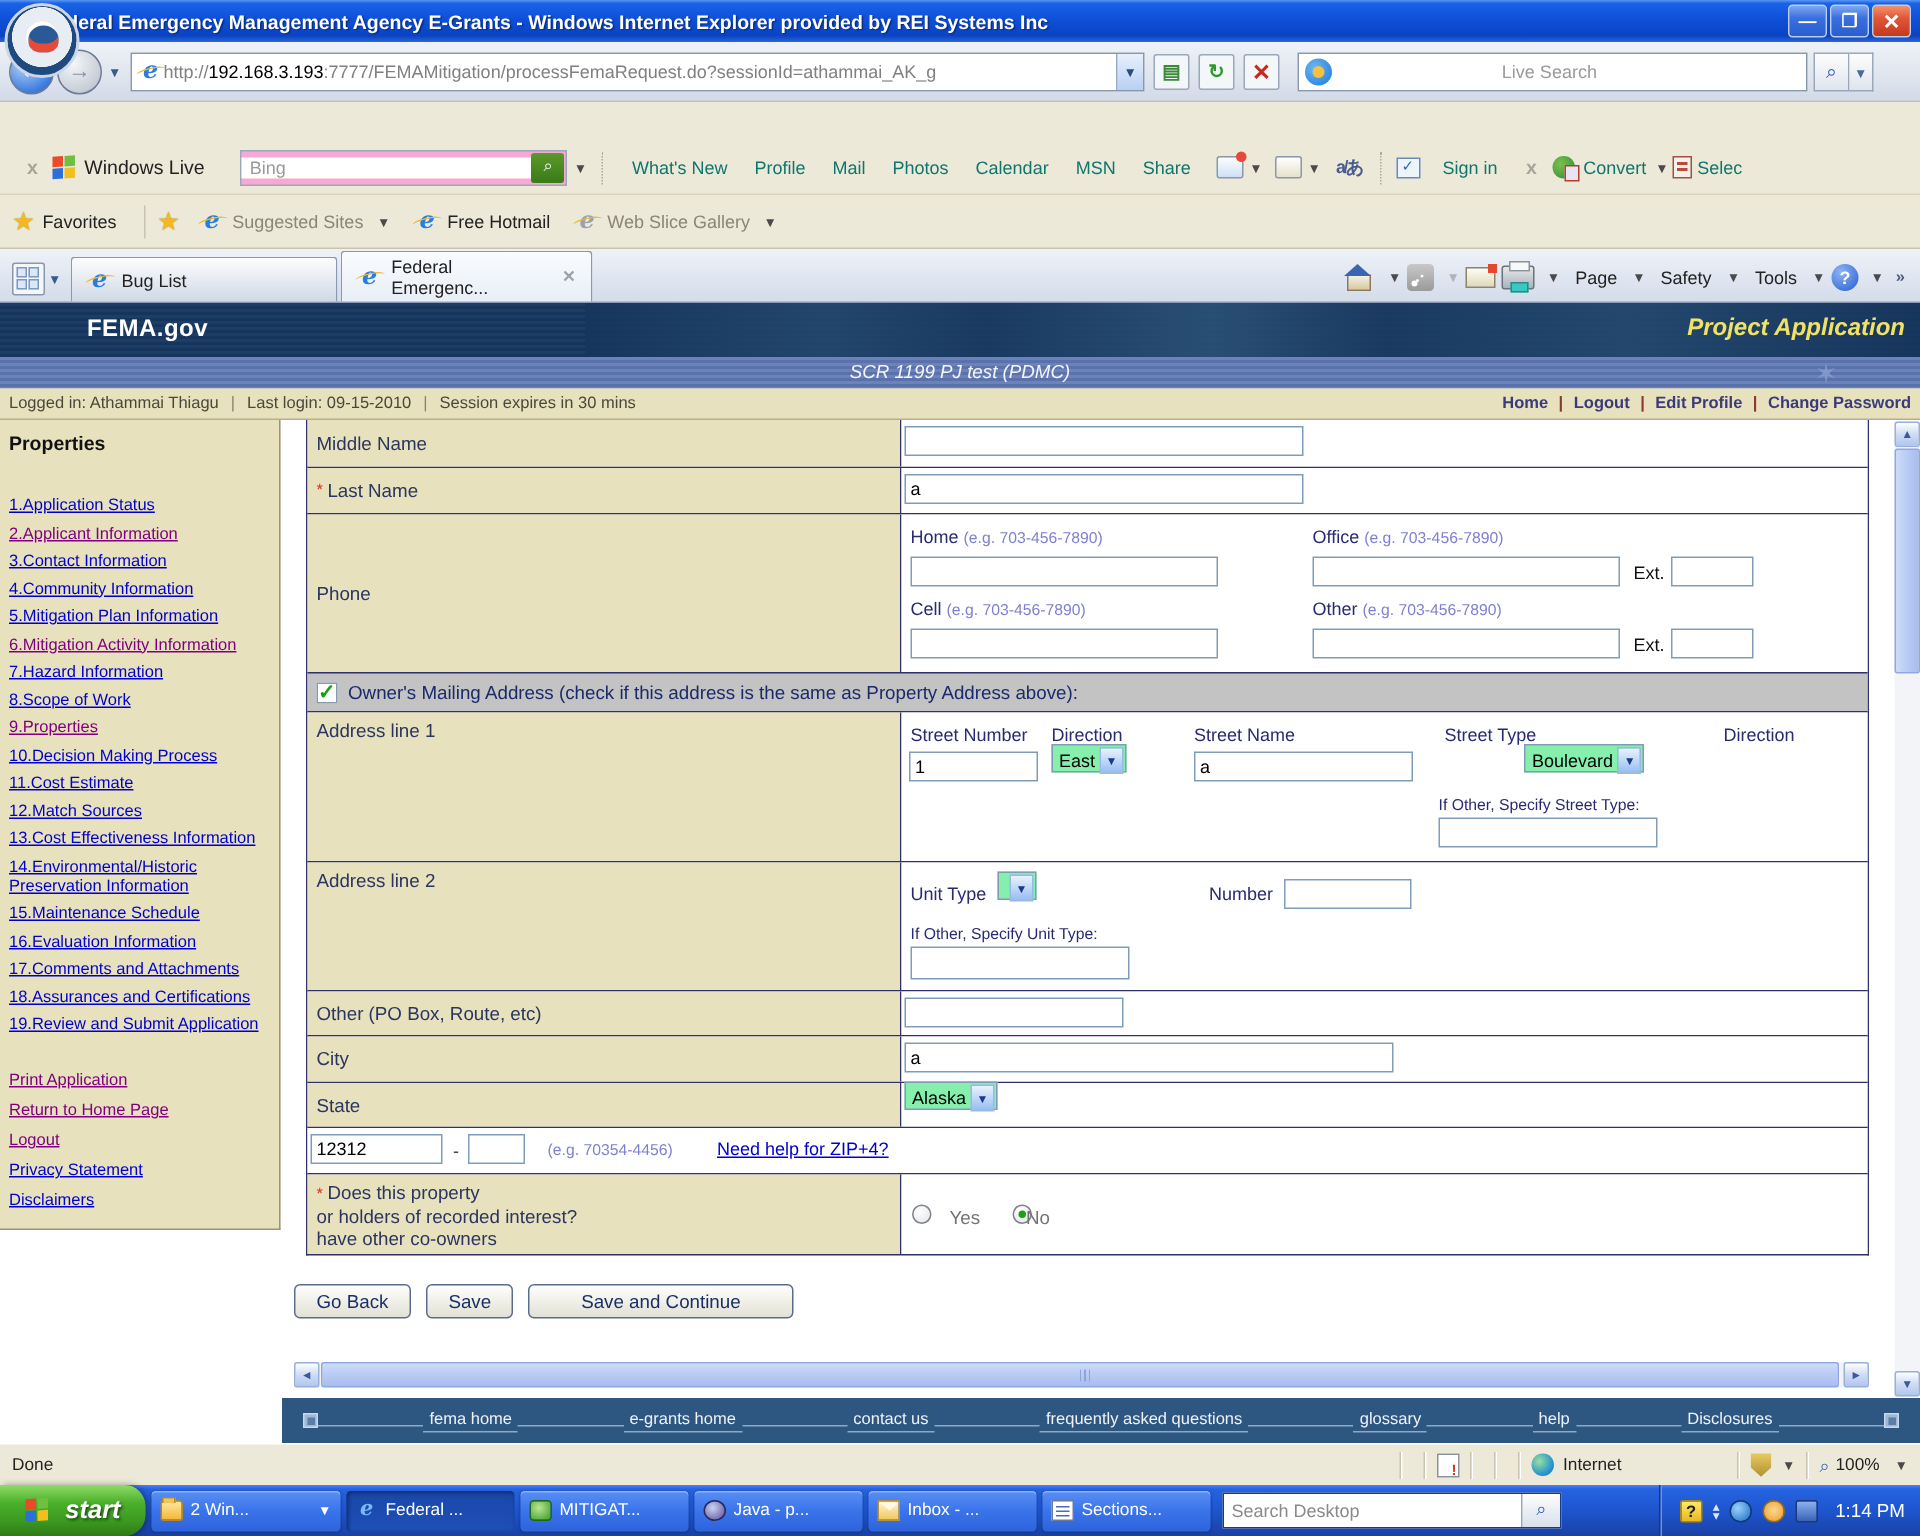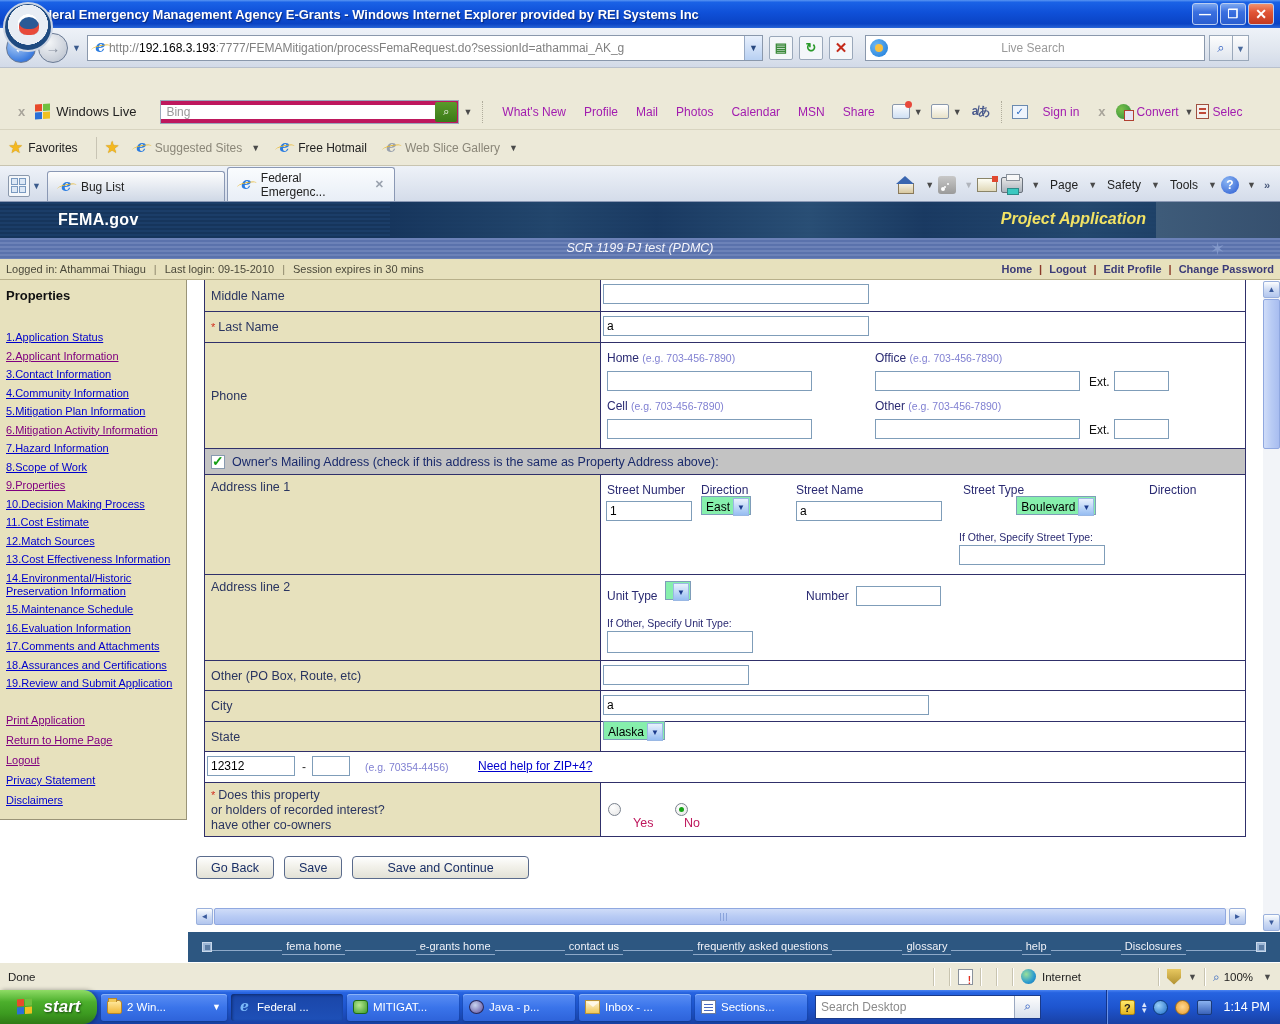--- a/index.html
+++ b/index.html
@@ -56,27 +56,27 @@
   .menu-item { padding:3px 8px; color:#000; font-size:12px; }
 
   
   #livebar { position:absolute; left:0; top:94px; width:1280px; height:36px; background:#ece9d8;
     display:flex; align-items:center; padding-left:8px; border-bottom:1px solid #d8d4c0; }
   .gray-x { color:#a8a49a; font-weight:bold; font-size:13px; margin:0 10px; }
   .winflag { width:16px; height:16px; display:grid; grid-template-columns:7px 7px; grid-template-rows:7px 7px; gap:1px; transform:skewY(-4deg); margin-right:5px; }
   .winflag i:nth-child(1){background:#e84a2a;} .winflag i:nth-child(2){background:#6fc040;}
   .winflag i:nth-child(3){background:#2a70d8;} .winflag i:nth-child(4){background:#f0c020;}
   .livebrand { font-size:13px; color:#222; margin-right:24px; white-space:nowrap; }
-  #bingbox { width:299px; height:24px; background:#be185d; border:1px solid #9aa8ba; display:flex; align-items:center; }
+  #bingbox { width:218px; height:24px; background:#f9a8d4; border:1px solid #9aa8ba; display:flex; align-items:center; }
   #bingbox input { border:none; outline:none; flex:1; padding-left:5px; font-size:12px; color:#444; font-family:"Liberation Sans",sans-serif; }
   #bingbox input::placeholder { color:#9a9a9a; }
   .bing-go { width:22px; height:20px; margin-right:1px; background:linear-gradient(180deg,#5a9a2a,#3a7a18); border-radius:2px;
     color:#fff; text-align:center; line-height:19px; font-size:11px; }
   .live-sep { width:1px; height:22px; border-left:1px dotted #b0ac9c; margin:0 10px; }
-  .live-link { padding:4px 9px; font-size:12px; color:#a21caf; white-space:nowrap; }
+  .live-link { padding:4px 9px; font-size:12px; color:#0f766e; white-space:nowrap; }
   .mini-ic { width:18px; height:15px; border:1px solid #8a98ac; border-radius:2px; background:linear-gradient(180deg,#fdfdfd,#cfe0f4); margin-left:8px; position:relative; }
   .mini-ic.photo::after { content:""; position:absolute; right:-3px; top:-4px; width:7px; height:7px; border-radius:50%; background:#e8483a; }
   .mini-ic.mailic { background:linear-gradient(180deg,#fff,#e8e2c8); }
   .translate-ic { color:#4a5a8c; font-size:12px; font-weight:bold; margin-left:10px; }
   .signin-ic { width:16px; height:14px; border:1px solid #6a8ab0; background:#eef4fc; color:#2a6ac0; font-size:10px; line-height:12px; text-align:center; margin-right:6px; }
   .convert-ic { width:15px; height:15px; border-radius:50%; background:radial-gradient(circle at 35% 35%,#7ac04a,#2a8a3a); margin-right:4px; position:relative; }
   .convert-ic::after { content:""; position:absolute; right:-3px; bottom:-2px; width:8px; height:9px; background:#e8e4f4; border:1px solid #b04030; }
   .pdf-ic { width:13px; height:15px; background:#f4f0ec; border:1px solid #a05040; margin:0 4px 0 2px; position:relative; }
   .pdf-ic::after{ content:""; position:absolute; left:2px; top:3px; right:2px; height:2px; background:#c04838; box-shadow:0 4px 0 #c04838; }
   .drop-arrow { font-size:9px; color:#4a4a4a; margin-left:4px; }
@@ -114,21 +114,21 @@
   .cmd-mail { width:20px; height:14px; background:linear-gradient(#fdfdf4,#e0d8b8); border:1px solid #8a8468; position:relative; }
   .cmd-mail::after { content:""; position:absolute; right:-2px; top:-3px; width:6px; height:6px; background:#e04830; }
   .cmd-print { width:22px; height:16px; background:linear-gradient(#e8e8e8,#aab2bc); border:1px solid #6a727c; border-radius:2px; position:relative; }
   .cmd-print::after { content:""; position:absolute; left:4px; top:-4px; width:12px; height:5px; background:#f8f8f8; border:1px solid #8a929c; }
   .cmd-print::before { content:""; position:absolute; left:5px; bottom:-3px; width:10px; height:5px; background:#3ac8c0; border:1px solid #2a8a88; }
   .cmd-label { font-size:12px; color:#222; padding:0 2px 0 6px; }
   .cmd-help { width:18px; height:18px; border-radius:50%; background:radial-gradient(circle at 35% 30%,#8ab6f4,#2a5ad0); color:#fff; font-weight:bold; font-size:12px; text-align:center; line-height:18px; }
   .chev { color:#4a5a7c; font-size:11px; font-weight:bold; margin-left:4px; }
 
   
-  #fema-header { position:absolute; left:0; top:202px; width:1156px; height:36px;
+  #fema-header { position:absolute; left:0; top:202px; width:1280px; height:36px;
     background:repeating-linear-gradient(180deg,#1b3d68 0 2px,#16355c 2px 4px); overflow:visible; }
   #fema-header .montage { position:absolute; left:390px; top:0; width:890px; height:36px;
     background:linear-gradient(90deg,#16355c 0%,#24486e 18%,#1a3a62 30%,#2c5278 47%,#1a3a62 60%,#254a70 78%,#16355c 100%); opacity:.85; }
   .seal { position:absolute; left:3px; top:2px; width:50px; height:50px; border-radius:50%; z-index:5;
     background:radial-gradient(circle at 50% 45%,#ffffff 0 30%,#e8edf4 31% 58%,#1e4a80 59% 100%); border:2px solid #cdd6e4; }
   .seal::after { content:""; position:absolute; left:14px; top:13px; width:20px; height:18px; border-radius:50% 50% 40% 40%; background:#2a5a96; box-shadow:inset 0 -6px 0 #e84a3a, inset 0 -2px 0 #fff; }
   .femagov { position:absolute; left:58px; top:9px; color:#fff; font-size:16px; font-weight:bold; z-index:6; letter-spacing:.3px; }
   .proj-title { position:absolute; right:10px; top:8px; color:#f2e264; font-size:16px; font-weight:bold; font-style:italic; z-index:6; }
   #fema-subband { position:absolute; left:0; top:238px; width:1280px; height:21px;
     background:repeating-linear-gradient(180deg,#6c82b8 0 2px,#5a72ac 2px 4px); }
@@ -164,21 +164,21 @@
   .hint { color:#8080d2; font-size:10.5px; }
   .small-lab { color:#2a2a72; font-size:10.5px; }
   .sel { position:relative; background:#86efac; border:1px solid #7f9db9; height:22px; font-size:12px; padding:3px 20px 0 4px; color:#000; }
   .sel .arrowbtn { position:absolute; right:1px; top:1px; width:16px; height:18px; background:linear-gradient(180deg,#e9f1fd 0%,#c0d8f8 50%,#96bdf2 100%); border:1px solid #9ab8e4; color:#1a3a8c; font-size:8px; display:flex; align-items:center; justify-content:center; }
   .cbrow { background:#c3c3c3; display:flex; align-items:center; padding:4px 6px; gap:7px; border-top:1px solid #30306a; }
   .cbrow .txt { color:#1a2a6b; font-size:12.5px; }
   .checkbox { width:14px; height:14px; background:#fff; border:1px solid #889ab0; position:relative; }
   .checkbox::after { content:"✓"; position:absolute; left:0px; top:-3px; color:#16a016; font-weight:bold; font-size:14px; }
   .radio { width:13px; height:13px; border-radius:50%; border:1px solid #7a828e; background:radial-gradient(circle at 35% 30%,#fff,#e4e4e4); position:relative; display:inline-block; }
   .radio.sel-on::after { content:""; position:absolute; left:3px; top:3px; width:5px; height:5px; border-radius:50%; background:#17a317; }
-  .radio-lab { font-size:12.5px; color:#be185d; margin:14px 14px 0 6px; }
+  .radio-lab { font-size:12.5px; color:#737373; margin:3px 14px 0 6px; }
   .ziplink { color:#0000cc; text-decoration:underline; font-size:12px; }
   .btnrow { position:absolute; left:8px; top:576px; display:flex; gap:10px; }
   .xp-btn { height:23px; border:1px solid #5a6b8c; border-radius:4px; background:linear-gradient(180deg,#fefefe,#f2f1ea 45%,#e2e1d6);
     color:#1a2f66; font-size:12.5px; font-family:"Liberation Sans",sans-serif; padding:0 14px; }
   .xp-btn.wide { padding:0 34px; }
 
   
   .vsb { position:absolute; right:0; top:1px; width:17px; height:650px; background:#f2f4f8; }
   .sb-btn { position:absolute; width:17px; height:17px; background:linear-gradient(180deg,#fdfefe,#cfdcf4 50%,#b2c6ee); border:1px solid #9ab0dc; border-radius:2px; color:#3a5a9c; font-size:8px; text-align:center; line-height:16px; }
   .vsb .up { top:0; } .vsb .down { bottom:0; }

